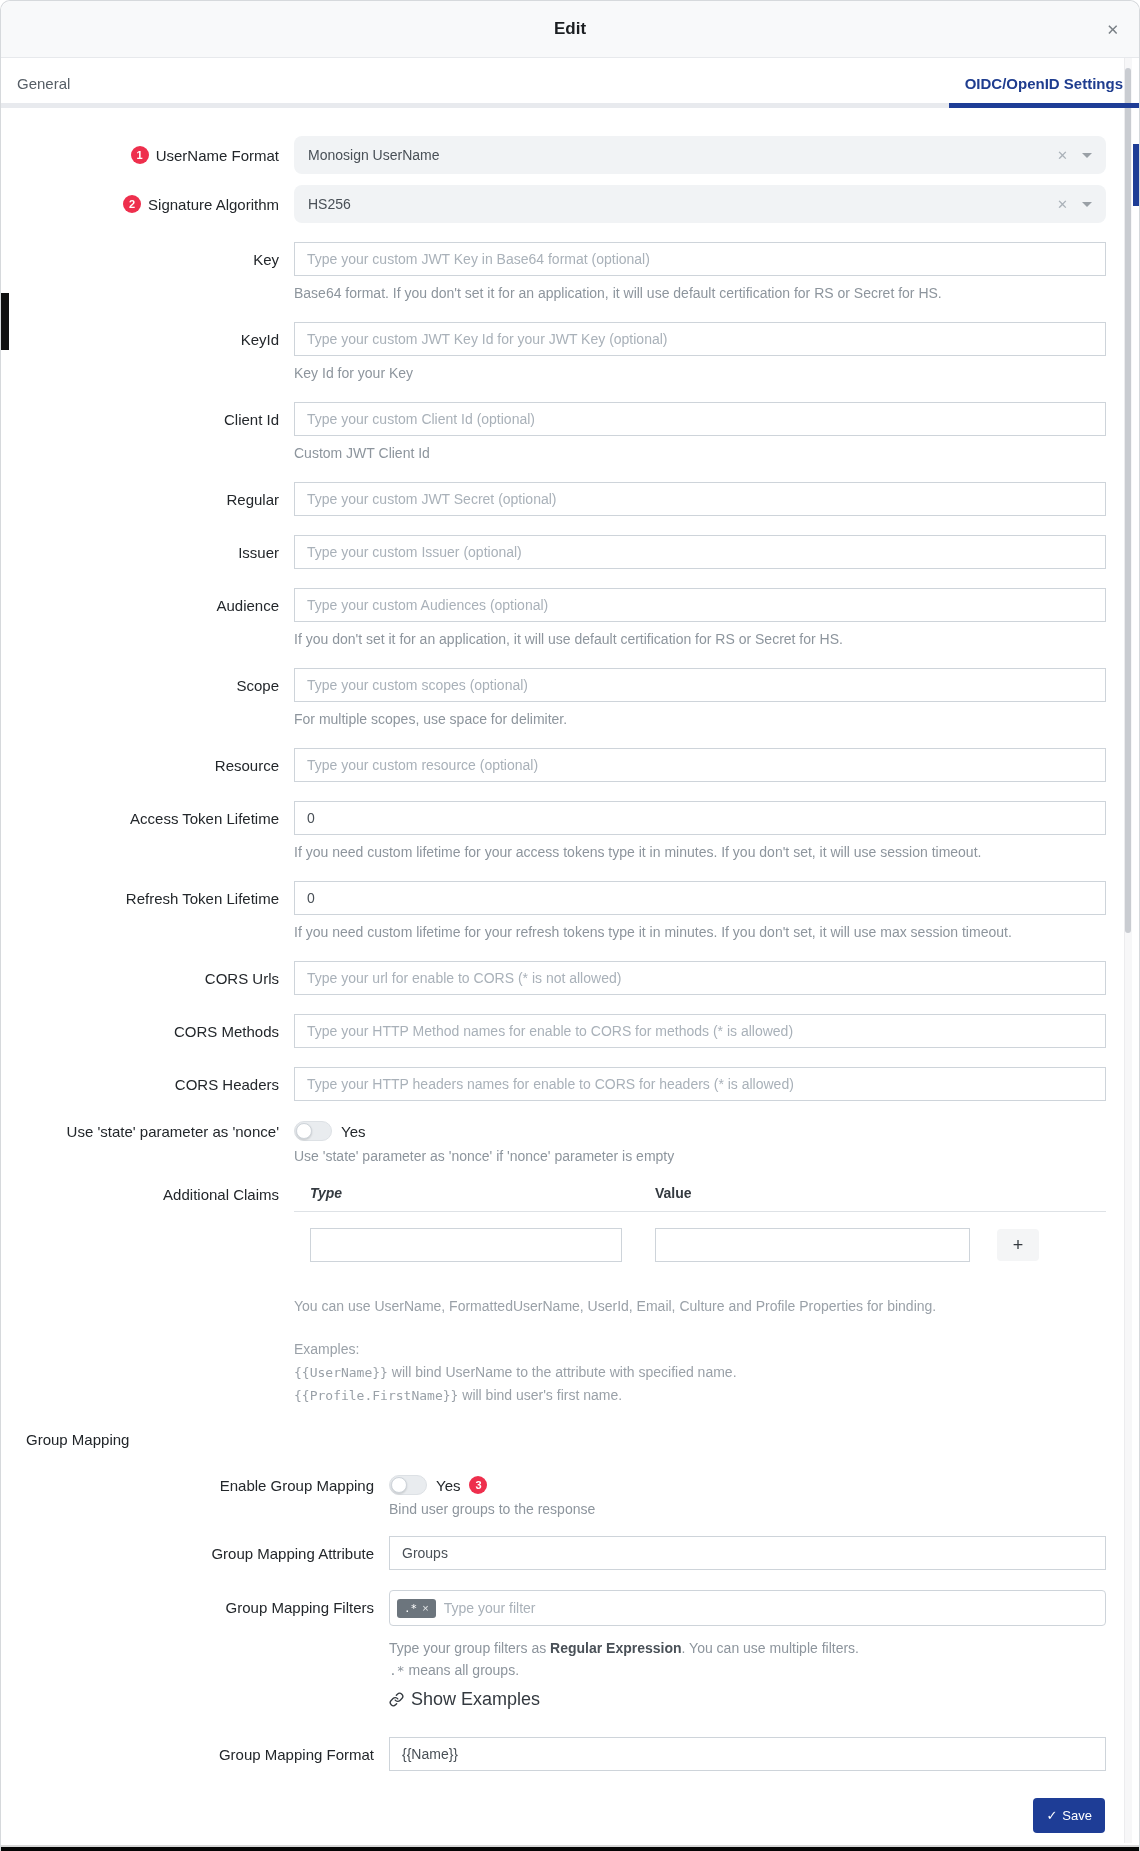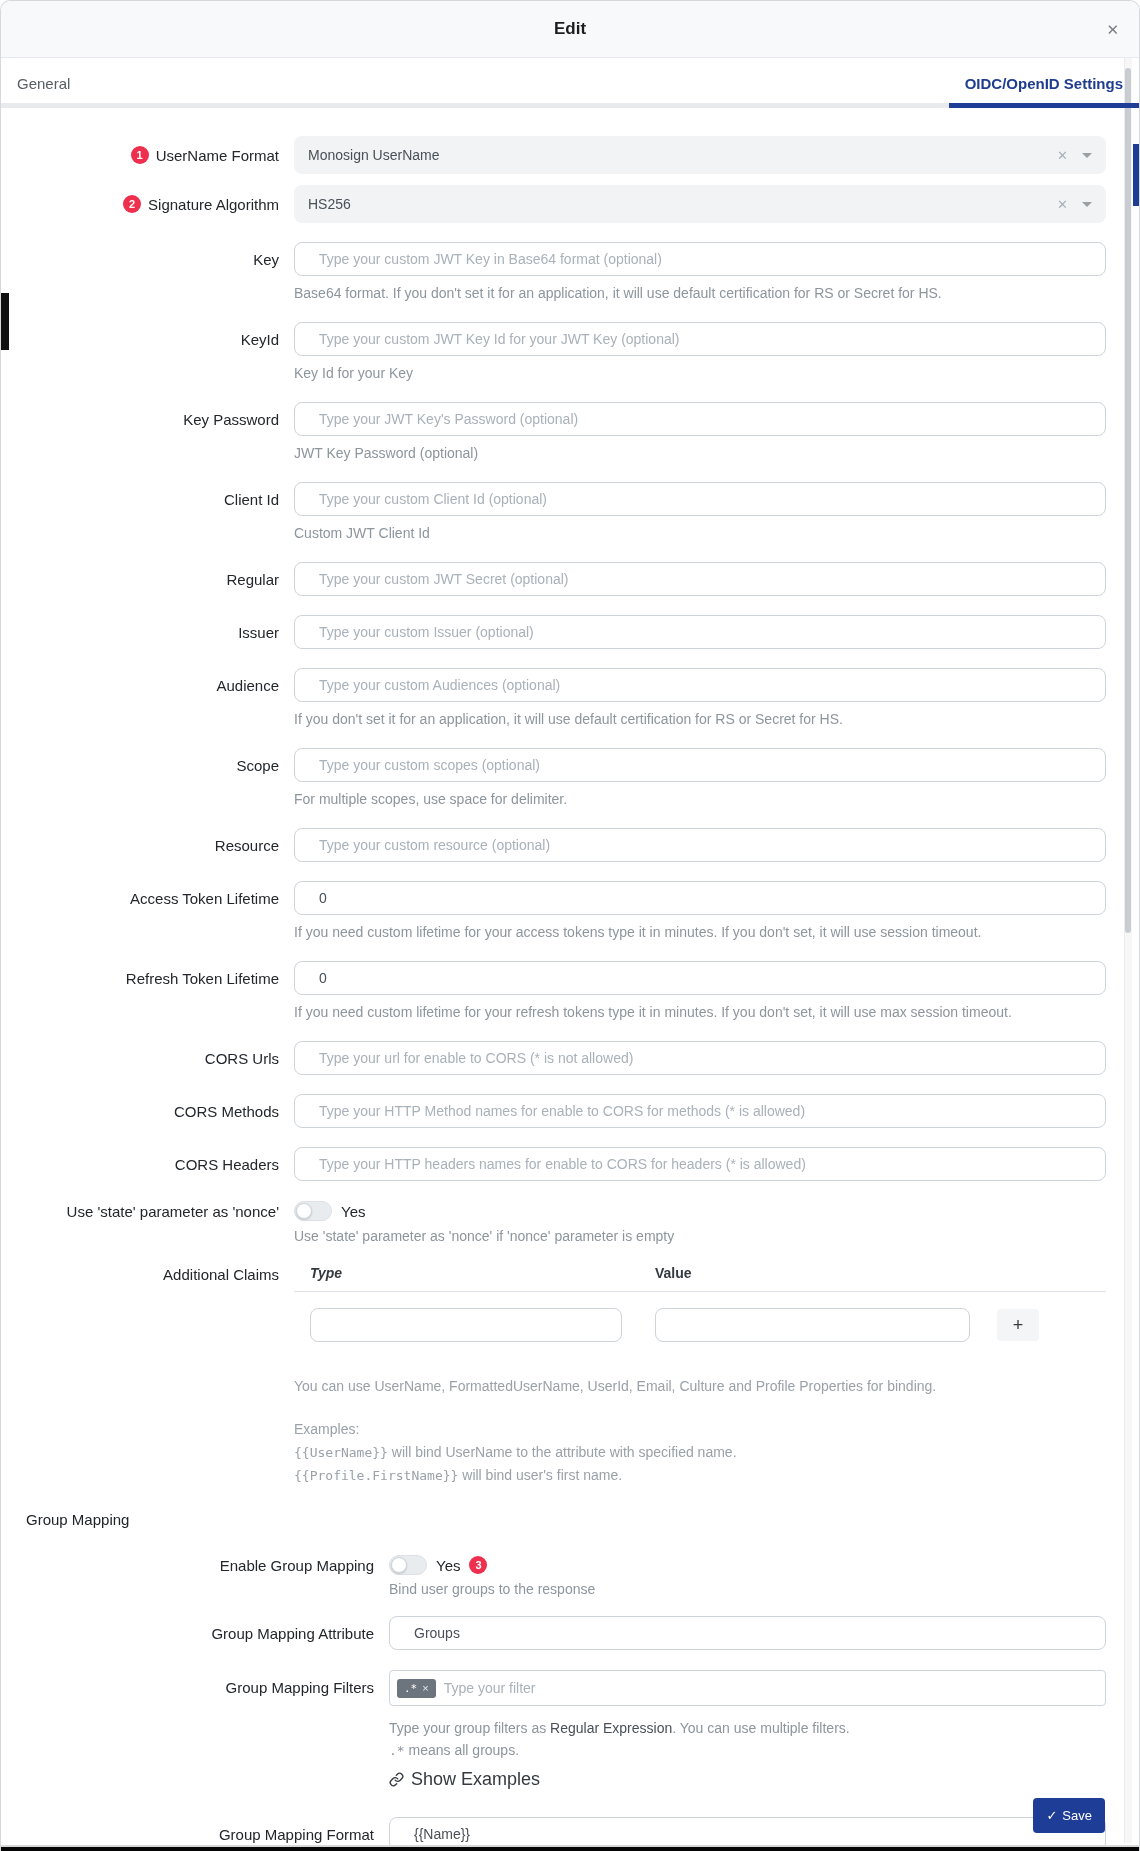--- a/index.html
+++ b/index.html
@@ -54,28 +54,28 @@
 
   .select {
     height:38px; background:#f1f3f5; border-radius:8px; padding:0 14px;
     display:flex; align-items:center; font-size:14px; color:#495057; cursor:pointer;
   }
   .select .sel-val { flex:1; }
   .sel-clear { color:#aab1b8; font-size:13px; margin-right:14px; cursor:pointer; }
   .caret { width:0; height:0; border-left:5px solid transparent; border-right:5px solid transparent; border-top:5px solid #9aa0a6; }
 
   input.txt {
-    width:100%; height:34px; border:1px solid #ced4da; border-radius:8px;
-    padding:0 24px; font-size:14px; color:#495057; font-family:"Liberation Sans", sans-serif;
+    width:100%; height:34px; border:1px solid #ced4da; border-radius:0;
+    padding:0 12px; font-size:14px; color:#495057; font-family:"Liberation Sans", sans-serif;
     outline:none; background:#fff;
   }
   input.txt::placeholder { color:#a9b1b9; opacity:1; }
 
   .help { margin-top:7px; font-size:14px; color:#8d959d; line-height:20px; }
-  .help .strong { color:#495057; font-weight:400; }
+  .help .strong { color:#495057; font-weight:700; }
   .mono { font-family:"DejaVu Sans Mono", monospace; font-size:13px; }
 
   
   .toggle {
     position:relative; width:38px; height:20px; border-radius:10px; flex:none;
     background:#e9ecef; border:1px solid #dde1e5; cursor:pointer;
   }
   .toggle .knob {
     position:absolute; left:1px; top:1px; width:16px; height:16px; border-radius:50%;
     background:#fff; border:1px solid #ced4da; box-shadow:0 1px 2px rgba(0,0,0,.15);
@@ -187,27 +187,20 @@
     </div>
 
     <div class="frow">
       <div class="lbl h34">KeyId</div>
       <div class="ctl">
         <input class="txt" placeholder="Type your custom JWT Key Id for your JWT Key (optional)" style="">
         <div class="help">Key Id for your Key</div>
       </div>
     </div>
 
-    <div class="frow">
-      <div class="lbl h34">Key Password</div>
-      <div class="ctl">
-        <input class="txt" placeholder="Type your JWT Key's Password (optional)" style="">
-        <div class="help">JWT Key Password (optional)</div>
-      </div>
-    </div>
 
     <div class="frow">
       <div class="lbl h34">Client Id</div>
       <div class="ctl">
         <input class="txt" placeholder="Type your custom Client Id (optional)" style="">
         <div class="help">Custom JWT Client Id</div>
       </div>
     </div>
 
     <div class="frow">

